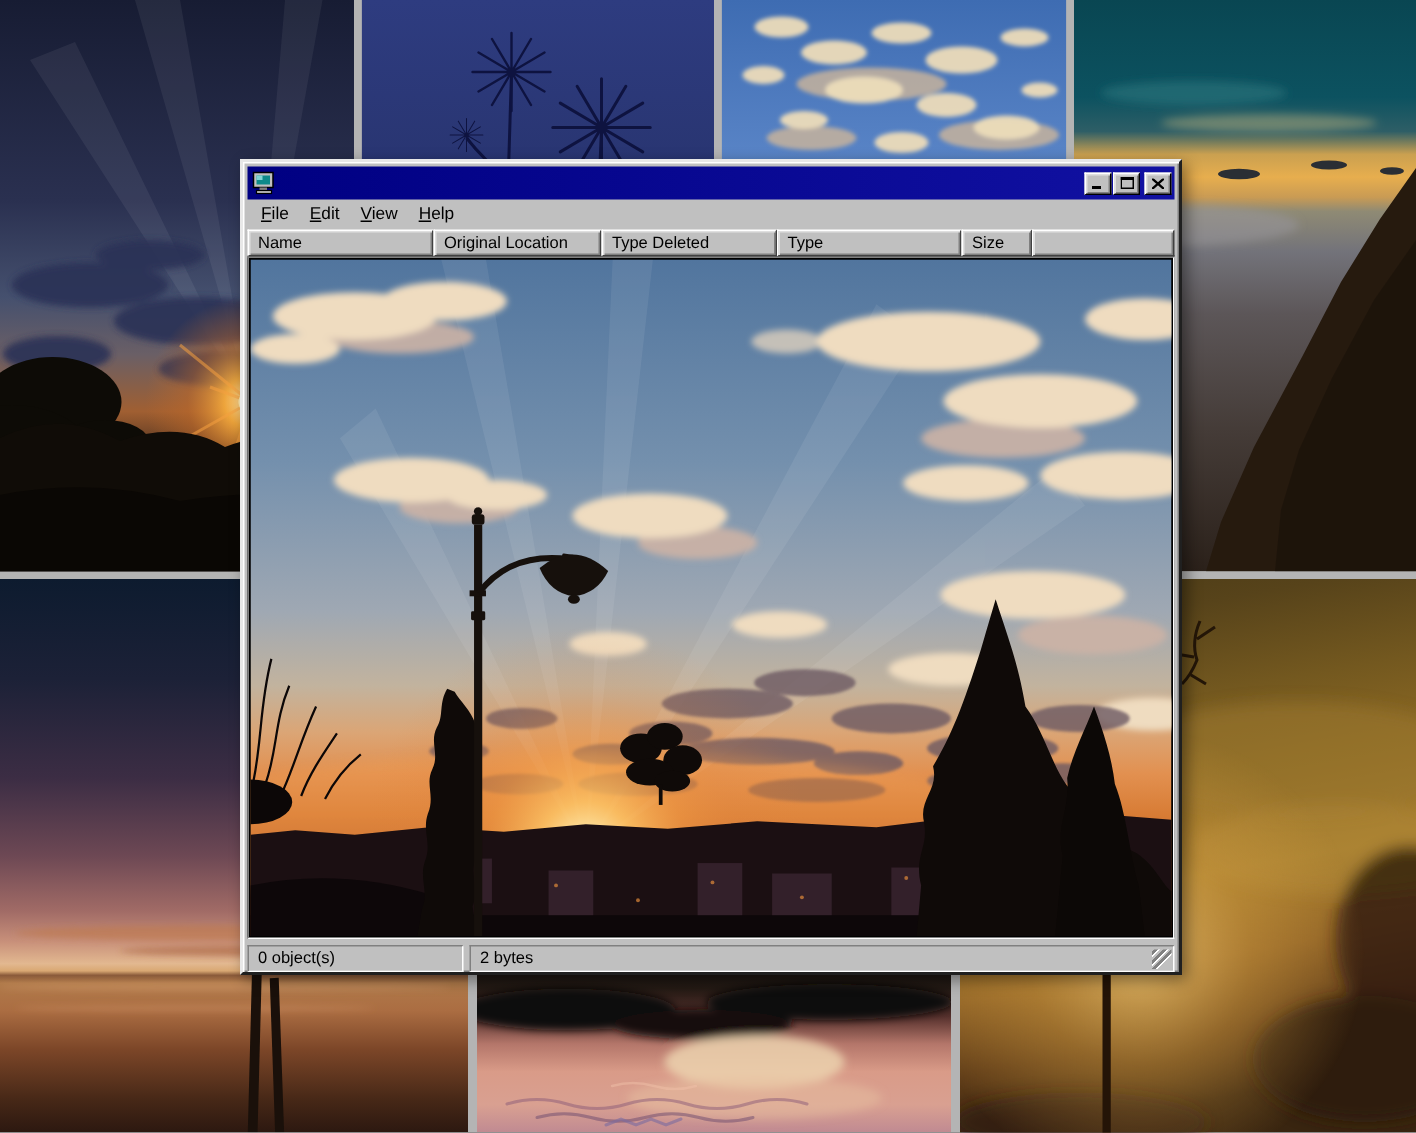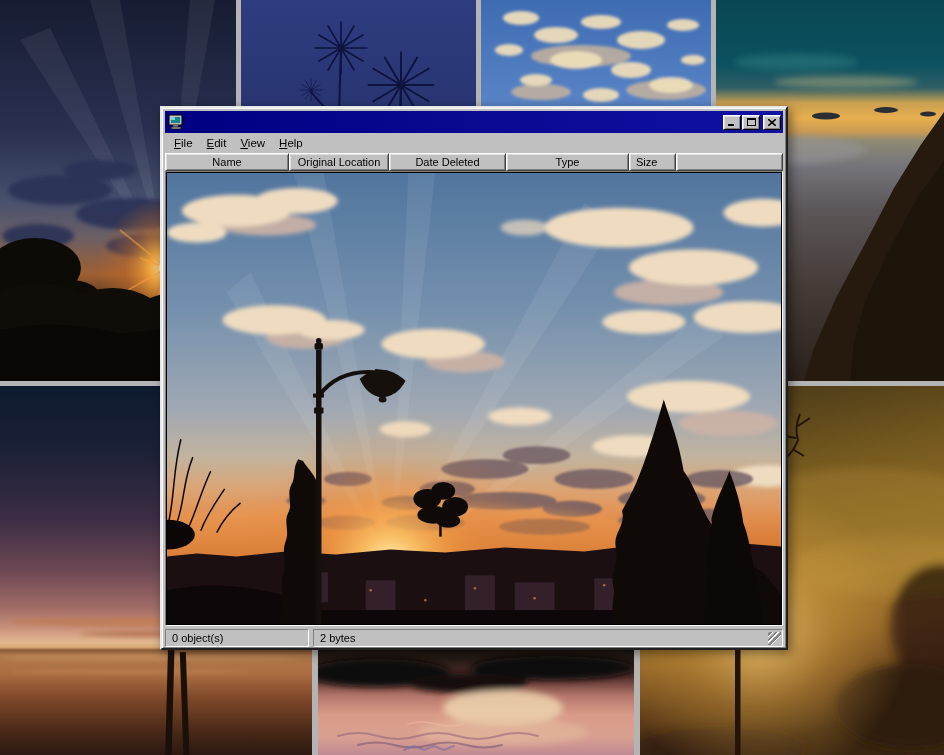--- a/index.html
+++ b/index.html
@@ -28,29 +28,29 @@
   .tb-btn svg{display:block;}
 
   .menubar{height:20px;flex:0 0 20px;display:flex;align-items:center;font-size:11.5px;color:#000;padding-left:2px;}
   .menu-item{padding:2px 7px;cursor:default;}
   .menu-item u{text-decoration:underline;}
 
   .headerrow{height:18px;flex:0 0 18px;display:flex;}
   .hcell{height:18px;background:#c0c0c0;font-size:11px;line-height:13px;padding:2px 6px;
     border:1px solid;border-color:#ffffff #404040 #404040 #ffffff;
     box-shadow:inset 1px 1px 0 #dfdfdf, inset -1px -1px 0 #808080;
-    white-space:nowrap;overflow:hidden;flex:0 0 auto;text-align:center;}
-  .hcell.c0{width:124px;} .hcell.c1{width:100px;} .hcell.c2{width:117px;}
+    white-space:nowrap;overflow:hidden;flex:0 0 auto;}
+  .hcell.c0{width:124px;} .hcell.c1{width:112px;} .hcell.c2{width:117px;}
   .hcell.c3{width:123px;} .hcell.c4{width:47px;text-align:left;} .hcell.c5{flex:1 1 auto;}
 
   .content{flex:1 1 auto;position:relative;background:#000;
     border:1px solid;border-color:#808080 #ffffff #ffffff #808080;padding:1px;}
   .content svg{display:block;width:100%;height:100%;}
 
-  .statusbar{height:22px;flex:0 0 22px;display:flex;align-items:flex-start;padding-top:3px;gap:4px;font-size:11px;}
+  .statusbar{height:22px;flex:0 0 22px;display:flex;align-items:center;padding-top:3px;gap:4px;font-size:11px;}
   .spanel{border:1px solid;border-color:#808080 #ffffff #ffffff #808080;padding:2px 6px;white-space:nowrap;overflow:hidden;}
   .spanel.s0{flex:0 0 144px;}
   .spanel.s1{flex:1 1 auto;position:relative;}
   .grip{position:absolute;right:1px;bottom:1px;width:13px;height:13px;cursor:nwse-resize;
     background:
       linear-gradient(135deg,transparent 0 5px,#808080 5px 7px,#fff 7px 8px,transparent 8px 9px,#808080 9px 11px,#fff 11px 12px,transparent 12px) ,
       linear-gradient(135deg,transparent 0 1px,#808080 1px 3px,#fff 3px 4px,transparent 4px);
   }
 </style>
 </head>
@@ -361,21 +361,21 @@
     <div class="menubar">
       <span class="menu-item"><u>F</u>ile</span>
       <span class="menu-item"><u>E</u>dit</span>
       <span class="menu-item"><u>V</u>iew</span>
       <span class="menu-item"><u>H</u>elp</span>
     </div>
 
     <div class="headerrow">
       <div class="hcell c0">Name</div>
       <div class="hcell c1">Original Location</div>
-      <div class="hcell c2">Date Deleted</div>
+      <div class="hcell c2">Type Deleted</div>
       <div class="hcell c3">Type</div>
       <div class="hcell c4">Size</div>
       <div class="hcell c5"></div>
     </div>
 
     <div class="content">
       <svg viewBox="0 0 618 454" preserveAspectRatio="none">
         <defs>
           <linearGradient id="p-sky" x1="0" y1="0" x2="0" y2="1">
             <stop offset="0" stop-color="#51759e"></stop>

